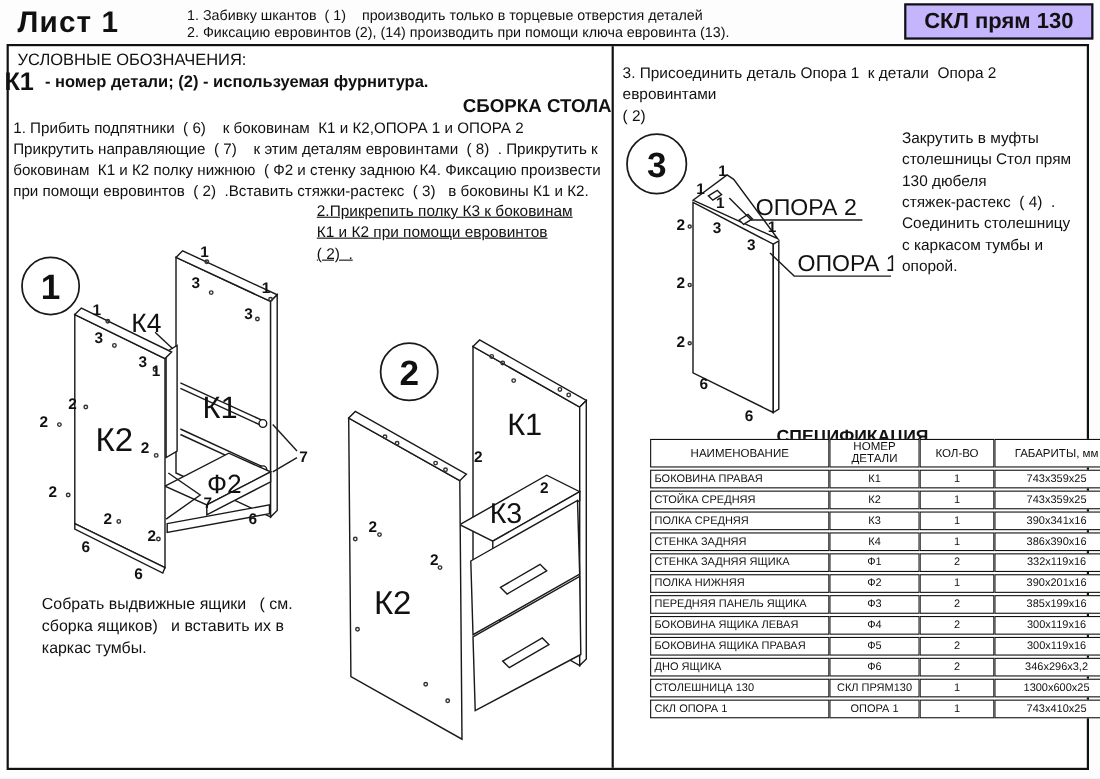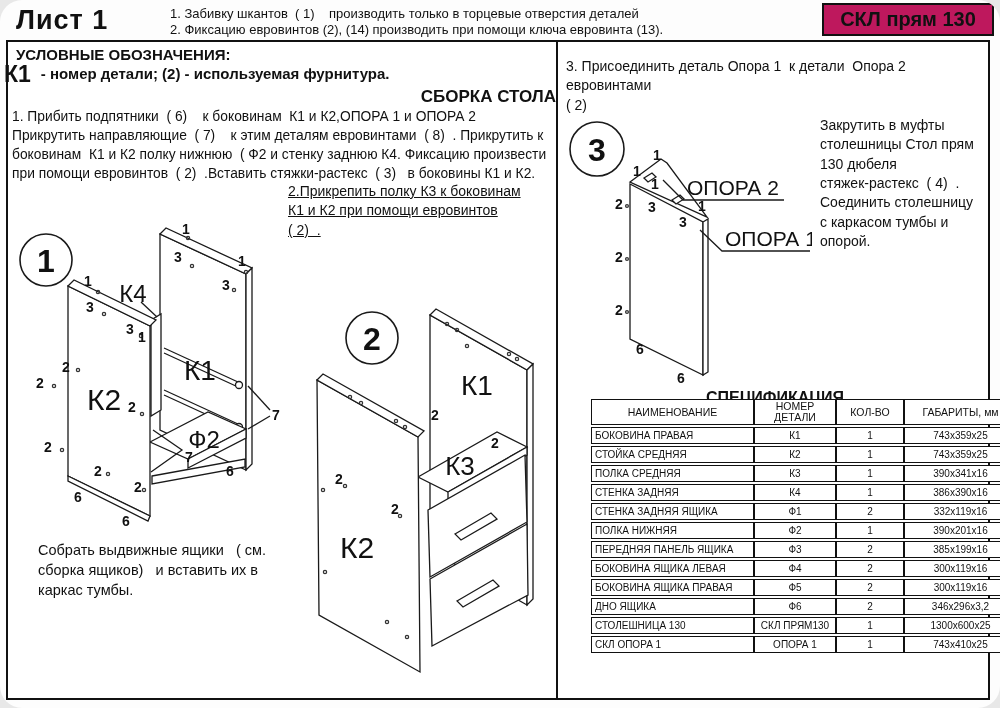--- a/index.html
+++ b/index.html
@@ -1,25 +1,25 @@
 <!DOCTYPE html>
 <html><head>
 <meta charset="utf-8">
 <style>
   html,body{margin:0;padding:0;background:#e8e8e8;}
   .page{position:relative;width:1000px;height:708px;background:#fdfdfd;
-        font-family:"Liberation Sans",sans-serif;color:#111;overflow:hidden;border-radius:22px;}
+        font-family:"Liberation Sans",sans-serif;color:#111;overflow:hidden;}
   .abs{position:absolute;}
   .sheet-title{left:16px;top:5px;font-size:27px;font-weight:bold;letter-spacing:1px;}
   .hdr-note{left:170px;font-size:13px;white-space:pre;}
   .model-box{left:822px;top:3px;width:168px;height:29px;border:2px solid #111;
-             text-align:center;line-height:29px;font-size:20px;font-weight:bold;background:#be185d;}
+             text-align:center;line-height:29px;font-size:20px;font-weight:bold;background:#c4b5fd;}
   .main-box{left:6px;top:40px;width:980px;height:656px;border:2px solid #111;background:#fff;}
   .vdivider{left:556px;top:42px;width:2px;height:656px;background:#111;}
-  .legend-title{left:16px;top:46px;font-size:15px;font-weight:bold;}
+  .legend-title{left:16px;top:46px;font-size:15px;font-weight:normal;}
   .legend-line{left:4px;top:61px;}
   .legend-code{font-size:23px;font-weight:bold;}
   .legend-desc{font-size:15px;font-weight:bold;margin-left:10px;vertical-align:3px;}
   .assembly-title{left:0;top:87px;width:556px;text-align:right;font-size:17px;font-weight:bold;}
   .txt{font-size:13.8px;line-height:1.38;white-space:pre-wrap;}
   .step1{left:12px;top:107px;width:544px;}
   .step2{left:288px;top:182px;width:266px;font-size:14px;text-decoration:underline;}
   .step3{left:566px;top:57px;width:426px;font-size:14px;}
   .drawers-note{left:38px;top:540px;width:262px;font-size:14.5px;}
   .top-note{left:820px;top:116px;width:176px;font-size:14px;}

